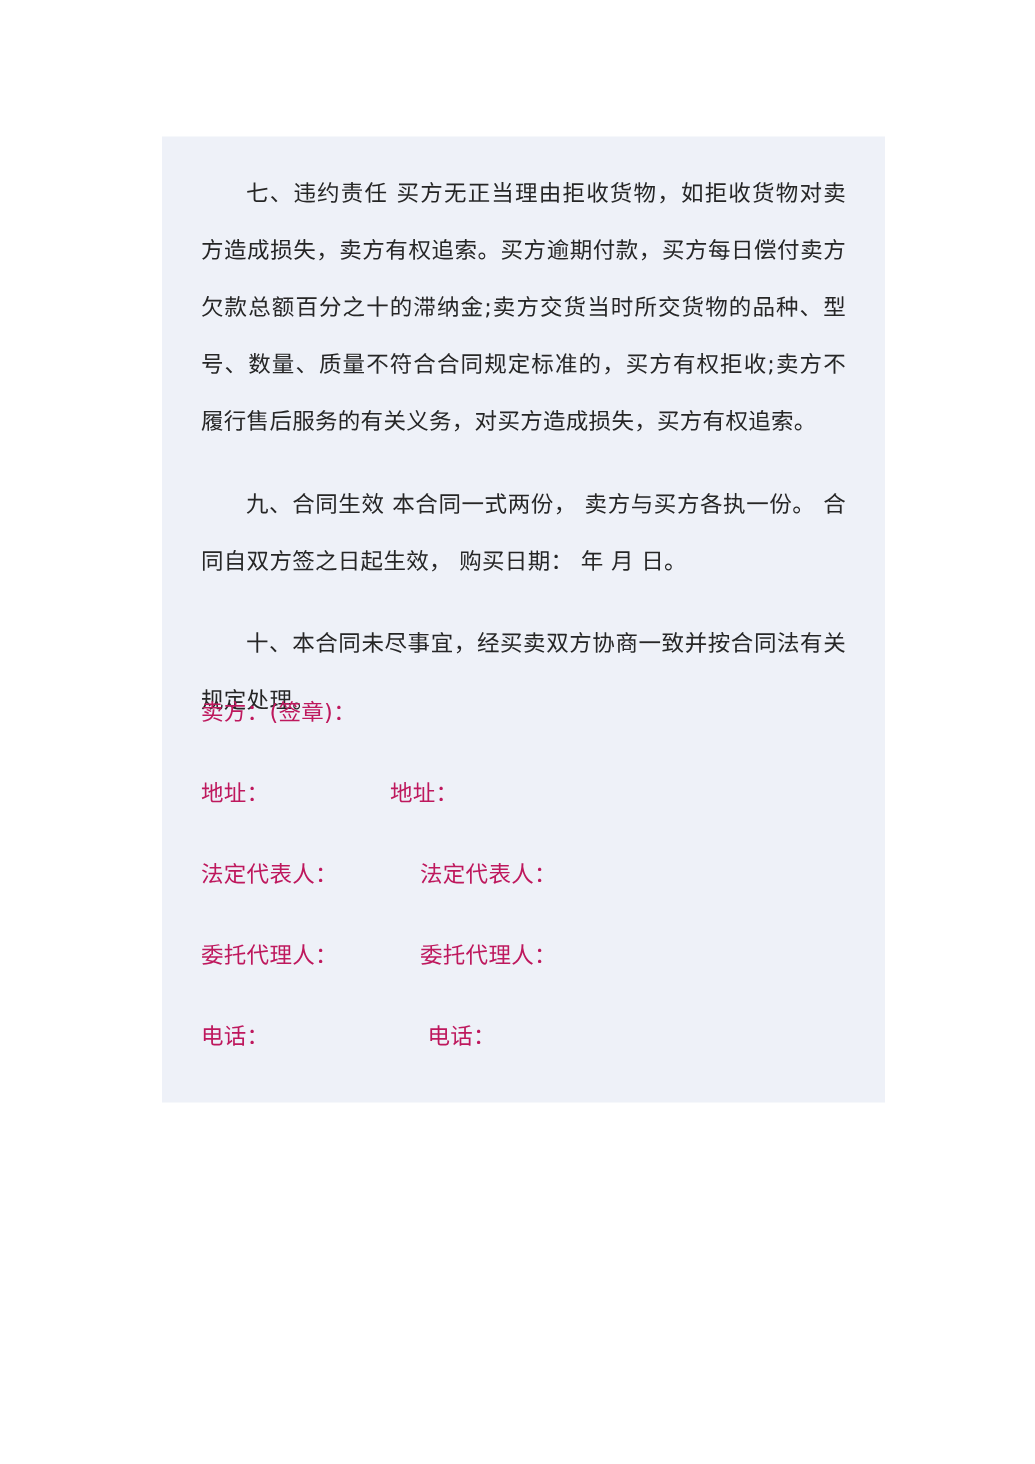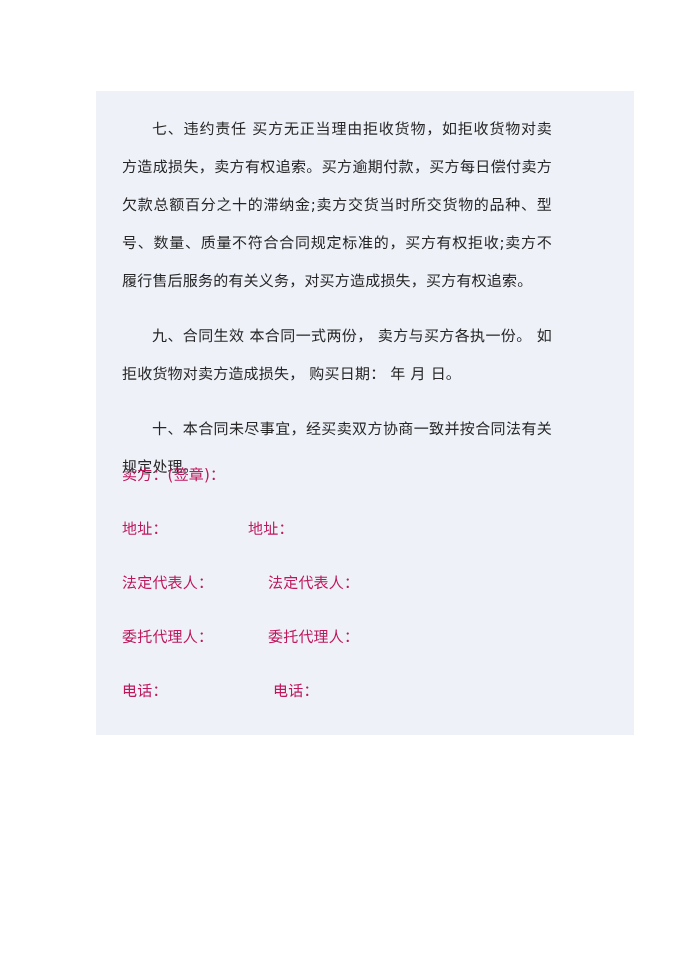--- a/index.html
+++ b/index.html
@@ -23,23 +23,23 @@
     left: 0;
     top: 0;
     width: 690px;
     height: 976px;
     background: #ffffff;
   }
 
   
   #content-block {
     position: absolute;
-    left: 96px;
+    left: 108px;
     top: 91px;
-    width: 538px;
+    width: 482px;
     height: 644px;
     background: #eef1f8;
     box-sizing: border-box;
   }
 
   
   #text-column {
     position: absolute;
     left: 26px;
     top: 0px;
@@ -87,21 +87,21 @@
 
 <div id="page-sheet">
 
   <div id="content-block">
 
     <div id="text-column">
 
       <p class="para first">七、违约责任 买方无正当理由拒收货物，如拒收货物对卖方造成损失，卖方有权追索。买方逾期付款，买方每日偿付卖方欠款总额百分之十的滞纳金;卖方交货当时所交货物的品种、型号、数量、质量不符合合同规定标准的，买方有权拒收;卖方不履行售后服务的有关义务，对买方造成损失，买方有权追索。</p>
 
 
-      <p class="para gap">九、合同生效 本合同一式两份， 卖方与买方各执一份。 如拒收货物对卖方造成损失， 购买日期： 年 月 日。</p>
+      <p class="para gap">九、合同生效 本合同一式两份， 卖方与买方各执一份。 合同自双方签之日起生效， 购买日期： 年 月 日。</p>
 
       <p class="para gap">十、本合同未尽事宜，经买卖双方协商一致并按合同法有关规定处理。</p>
 
     </div>
 
     <div id="signature-block">
 
       <div class="sig-row">
         <span class="sig-cell left">卖方：(签章)：</span>
       </div>

